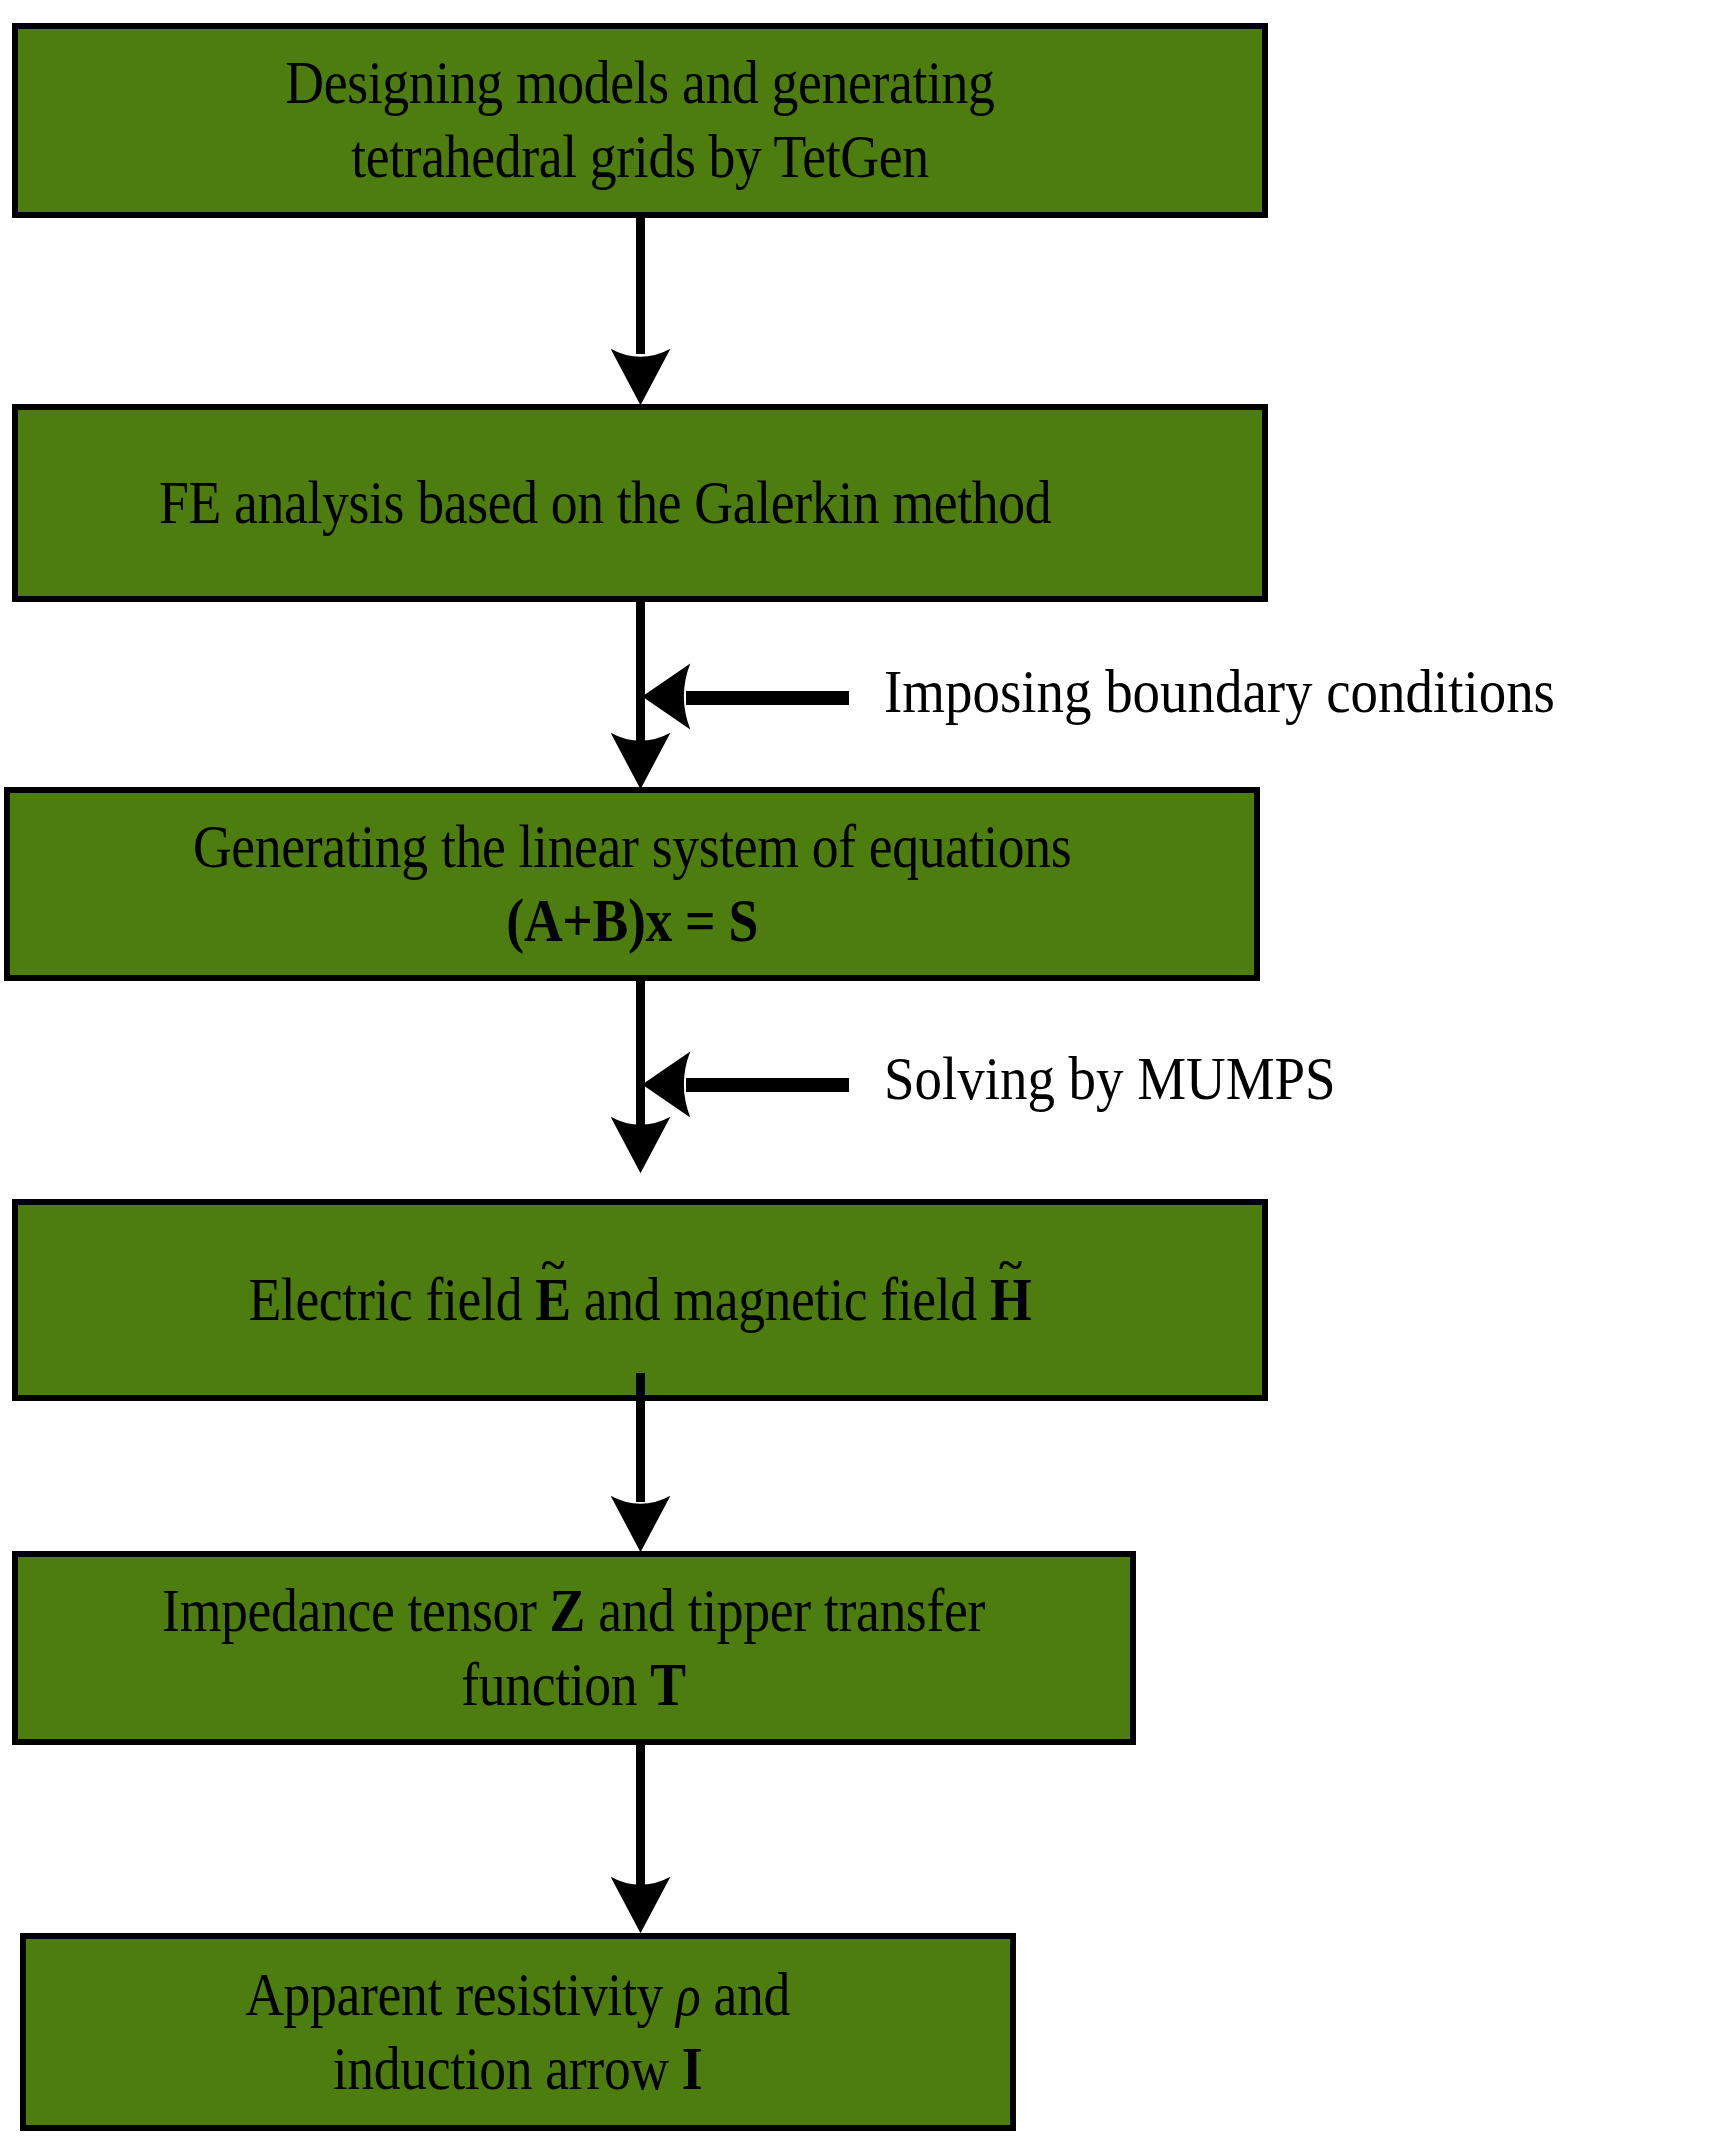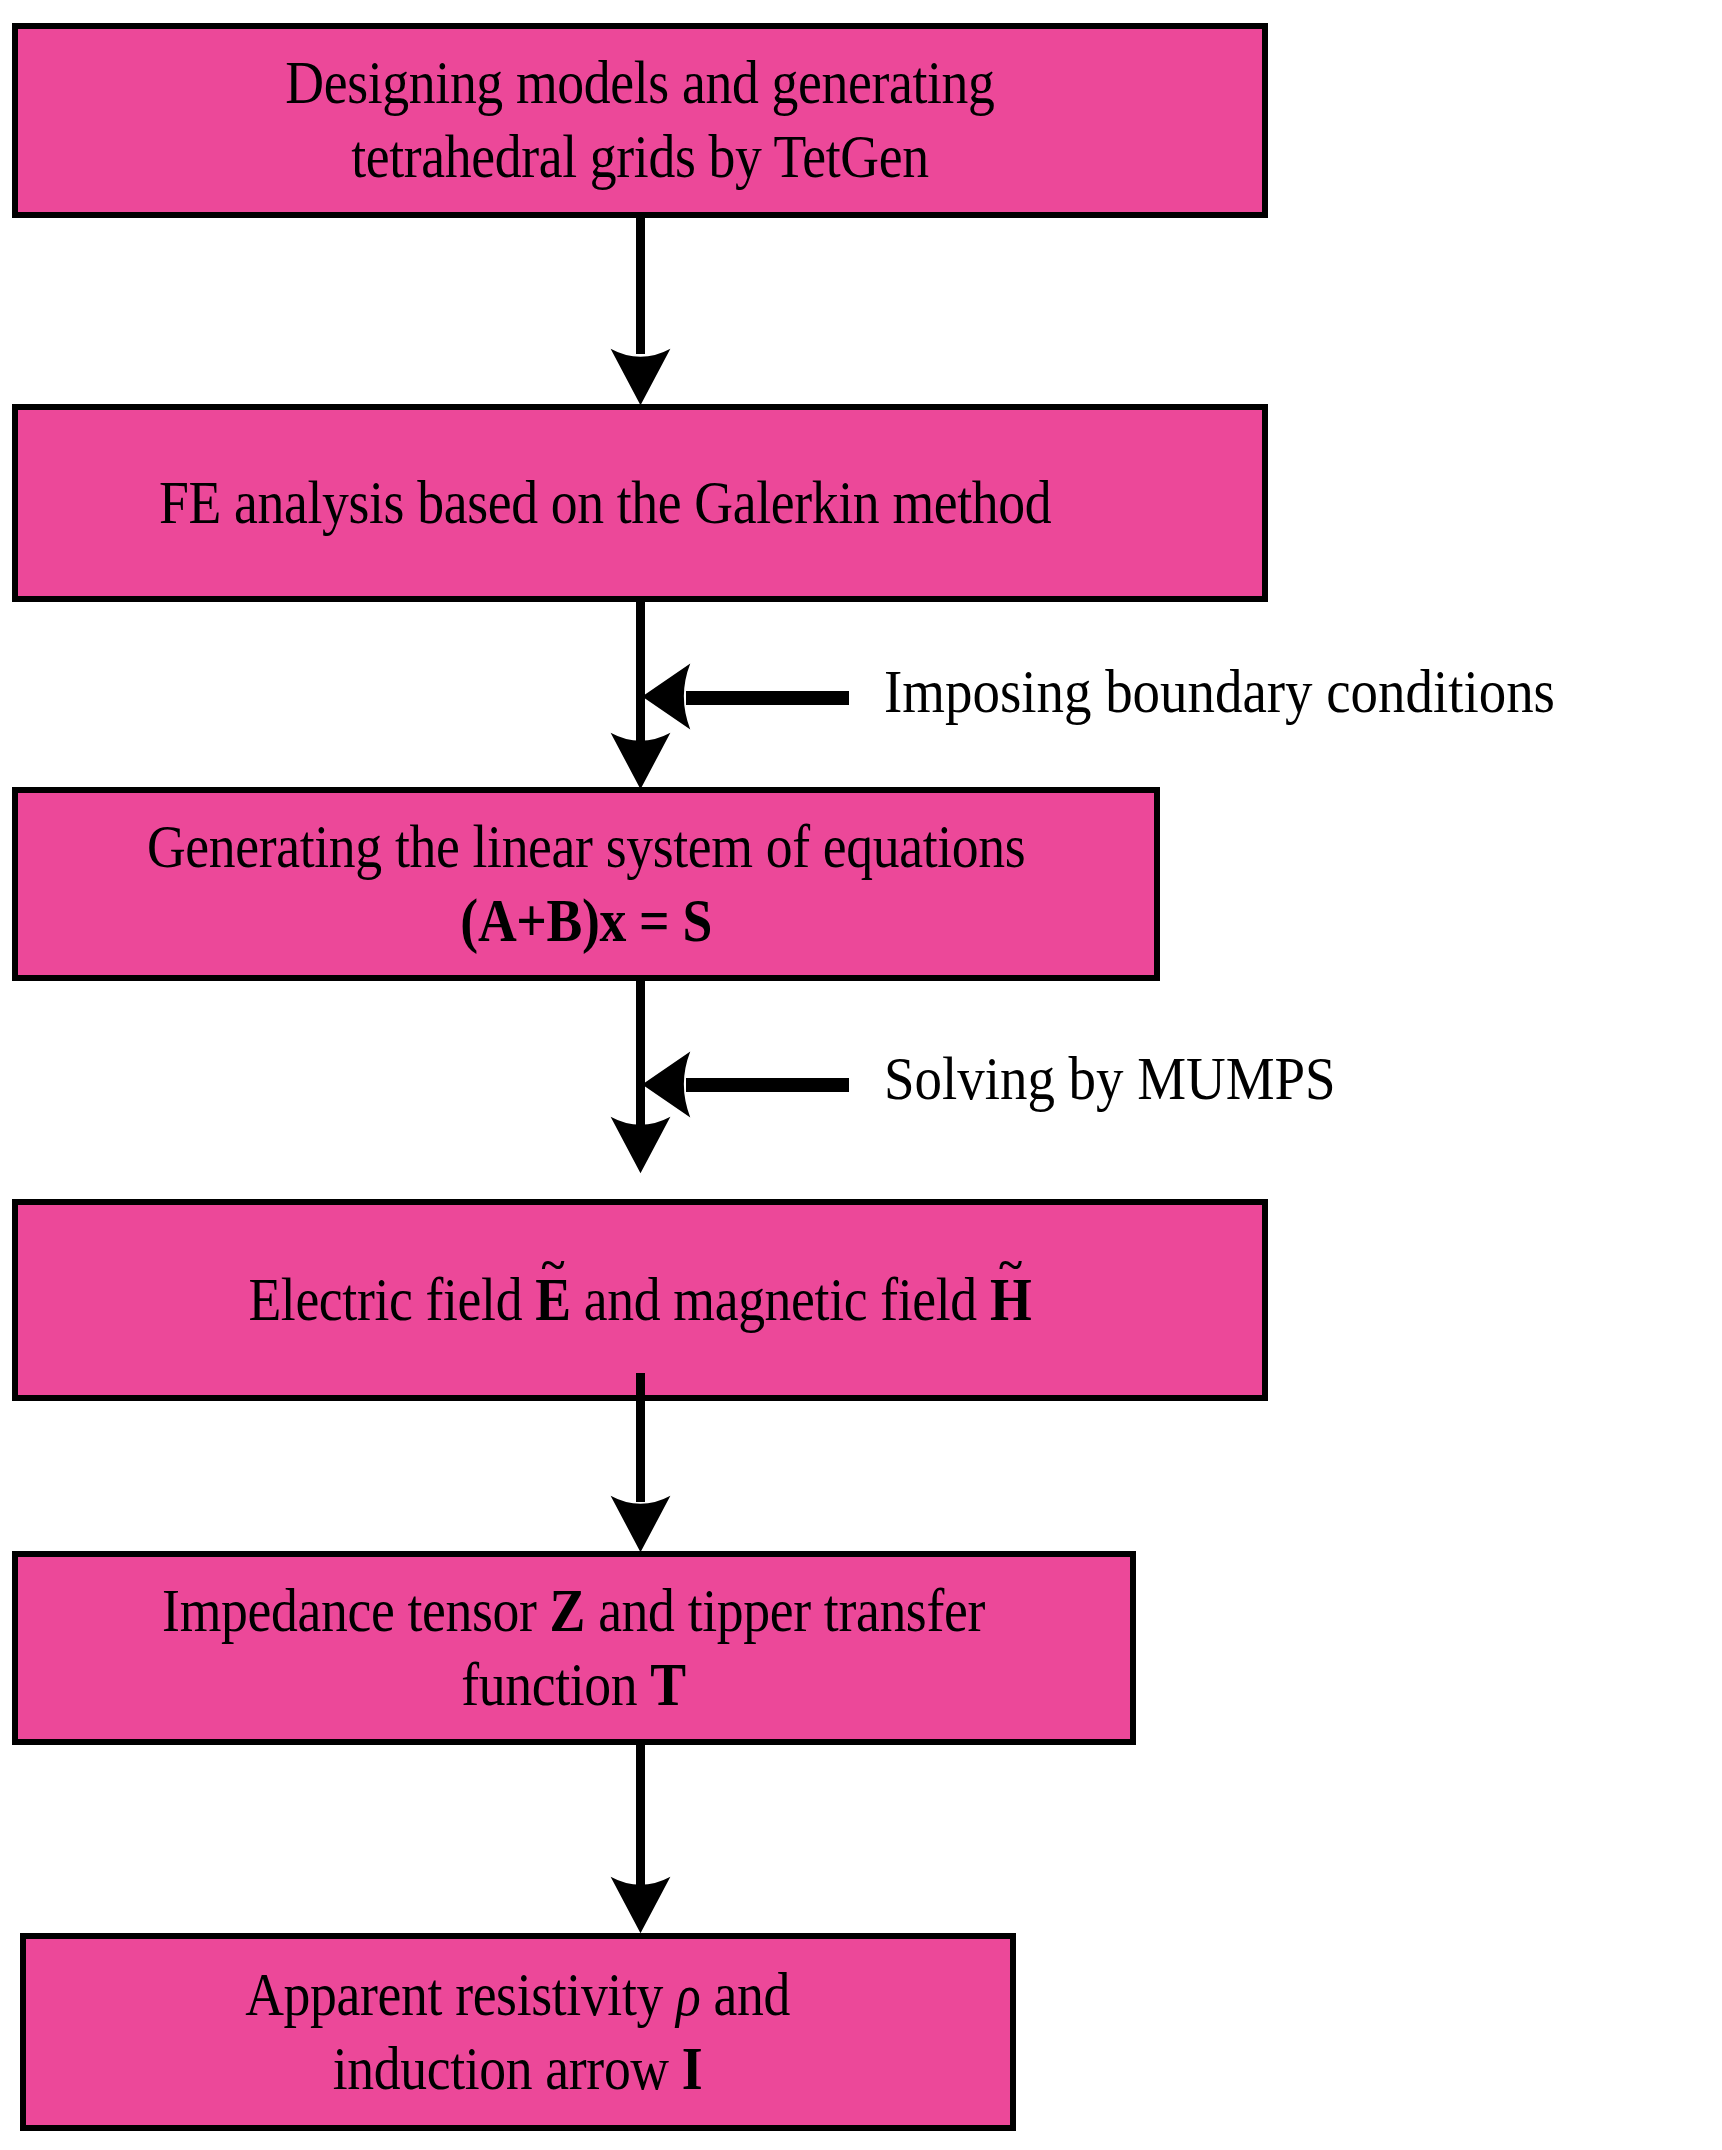--- a/index.html
+++ b/index.html
@@ -12,21 +12,21 @@
     width: 1723px;
     height: 2151px;
     background: #ffffff;
     font-family: "Liberation Serif", "DejaVu Serif", serif;
     overflow: hidden;
   }
   .node {
     position: absolute;
     box-sizing: border-box;
     border: 6.5px solid #000000;
-    background: #ec4899;
+    background: #4d7c0f;
     display: flex;
     align-items: center;
     justify-content: center;
     text-align: center;
   }
   .node-text {
     font-size: 61px;
     line-height: 1.22;
     color: #000000;
     letter-spacing: -0.4px;
@@ -136,21 +136,21 @@
   </div>
 
   <div class="h-arrow">
     <div class="h-line" style="left:686px; top:691px; width:163px;"></div>
     <svg class="arrowhead-left" style="left:642px; top:662px;" viewBox="0 0 62 86" xmlns="http://www.w3.org/2000/svg">
       <path d="M 0 43 L 60 2 Q 44 43 60 84 Z" fill="#000000"></path>
     </svg>
   </div>
   <div class="side-label" style="left:884px; top:661px;">Imposing boundary conditions</div>
 
-  <div class="node" style="left:12px; top:787px; width:1148px; height:194px;">
+  <div class="node" style="left:4px; top:787px; width:1256px; height:194px;">
     <div class="node-text two-line">
       <span>Generating the linear system of equations</span><br>
       <span class="math">(A+B)</span><span class="math">x</span><span class="math"> = </span><span class="math">S</span>
     </div>
   </div>
 
   <div class="v-conn">
     <div class="v-line" style="left:636px; top:981px; height:157px;"></div>
     <svg class="arrowhead-down" style="left:609px; top:1115px;" viewBox="0 0 78 74" xmlns="http://www.w3.org/2000/svg">
       <path d="M 2 2 Q 39 22 76 2 L 39 72 Z" fill="#000000"></path>

